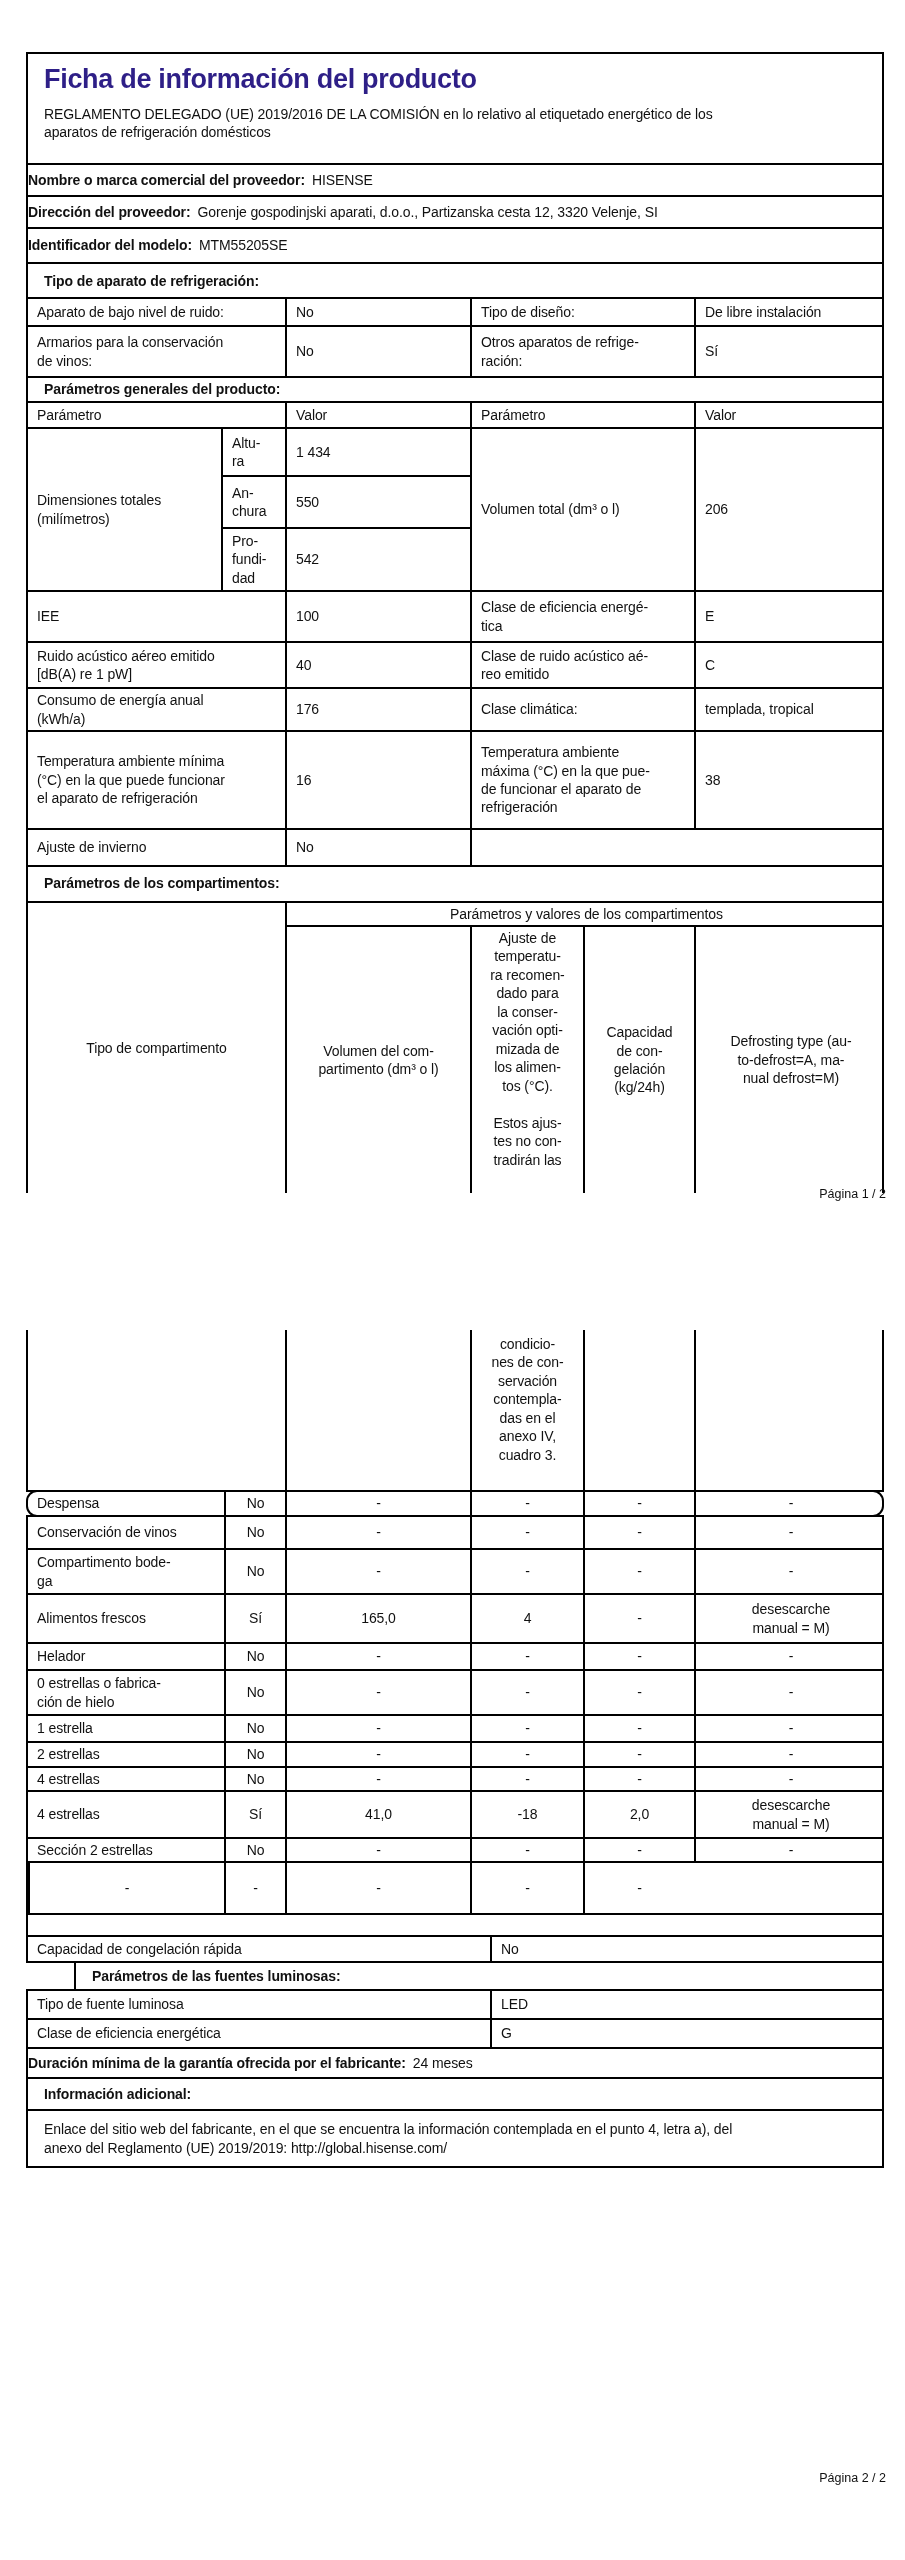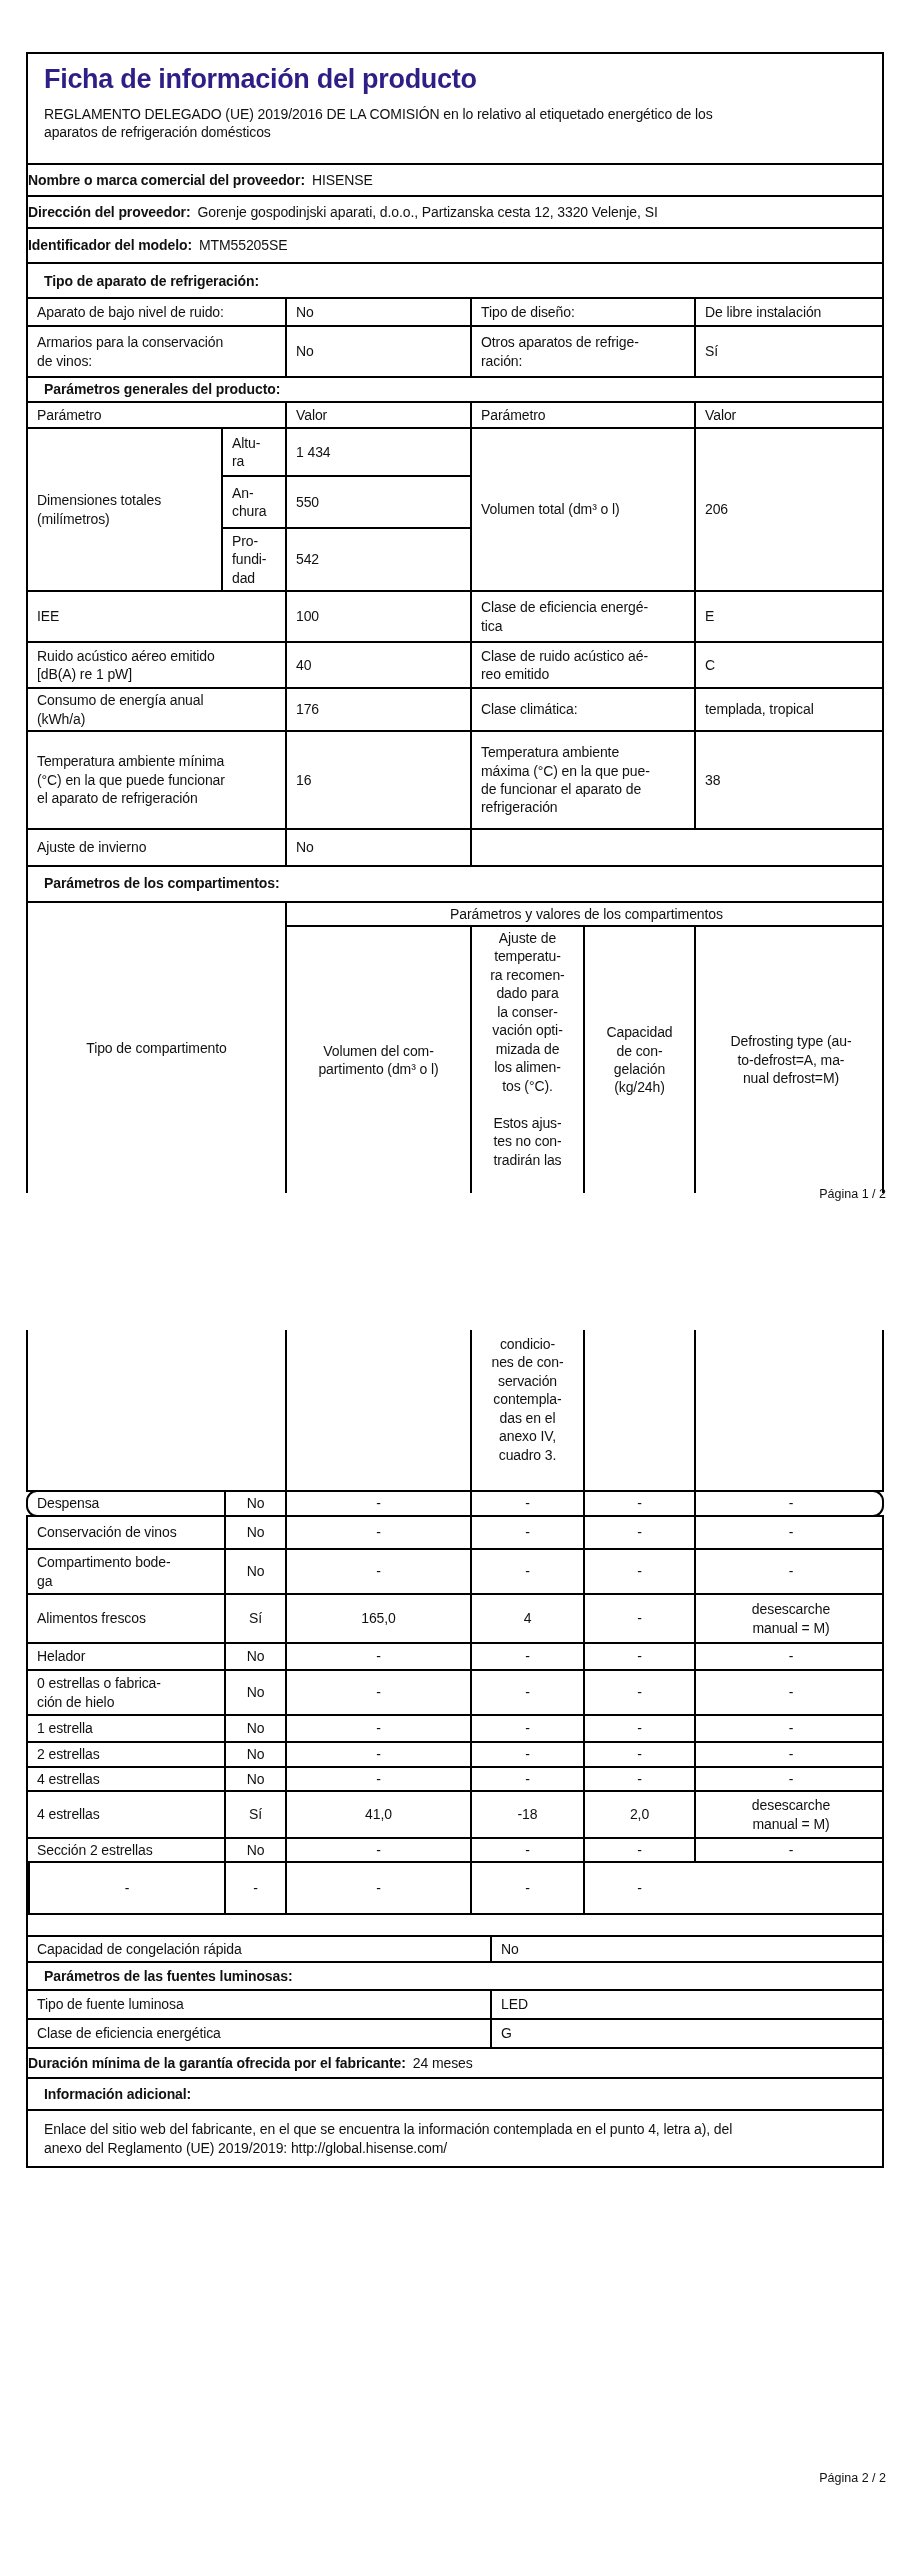--- a/index.html
+++ b/index.html
@@ -380,21 +380,21 @@
 
   <div class="block section-row" style="height:19px; padding-top:20px;">En compartimentos de 4 estrellas</div>
 
   <div class="block" style="height:28px;">
     <div class="grid g2">
       <div class="cell fc">Capacidad de congelación rápida</div>
       <div class="cell">No</div>
     </div>
   </div>
 
-  <div class="block section-row" style="height:30px; padding-top:4px;">Parámetros de las fuentes luminosas:</div>
+  <div class="block section-row" style="height:30px; padding-top:4px;margin-left:48px;">Parámetros de las fuentes luminosas:</div>
 
   <div class="block" style="height:31px;">
     <div class="grid g2">
       <div class="cell fc">Tipo de fuente luminosa</div>
       <div class="cell">LED</div>
     </div>
   </div>
 
   <div class="block" style="height:31px;">
     <div class="grid g2">

